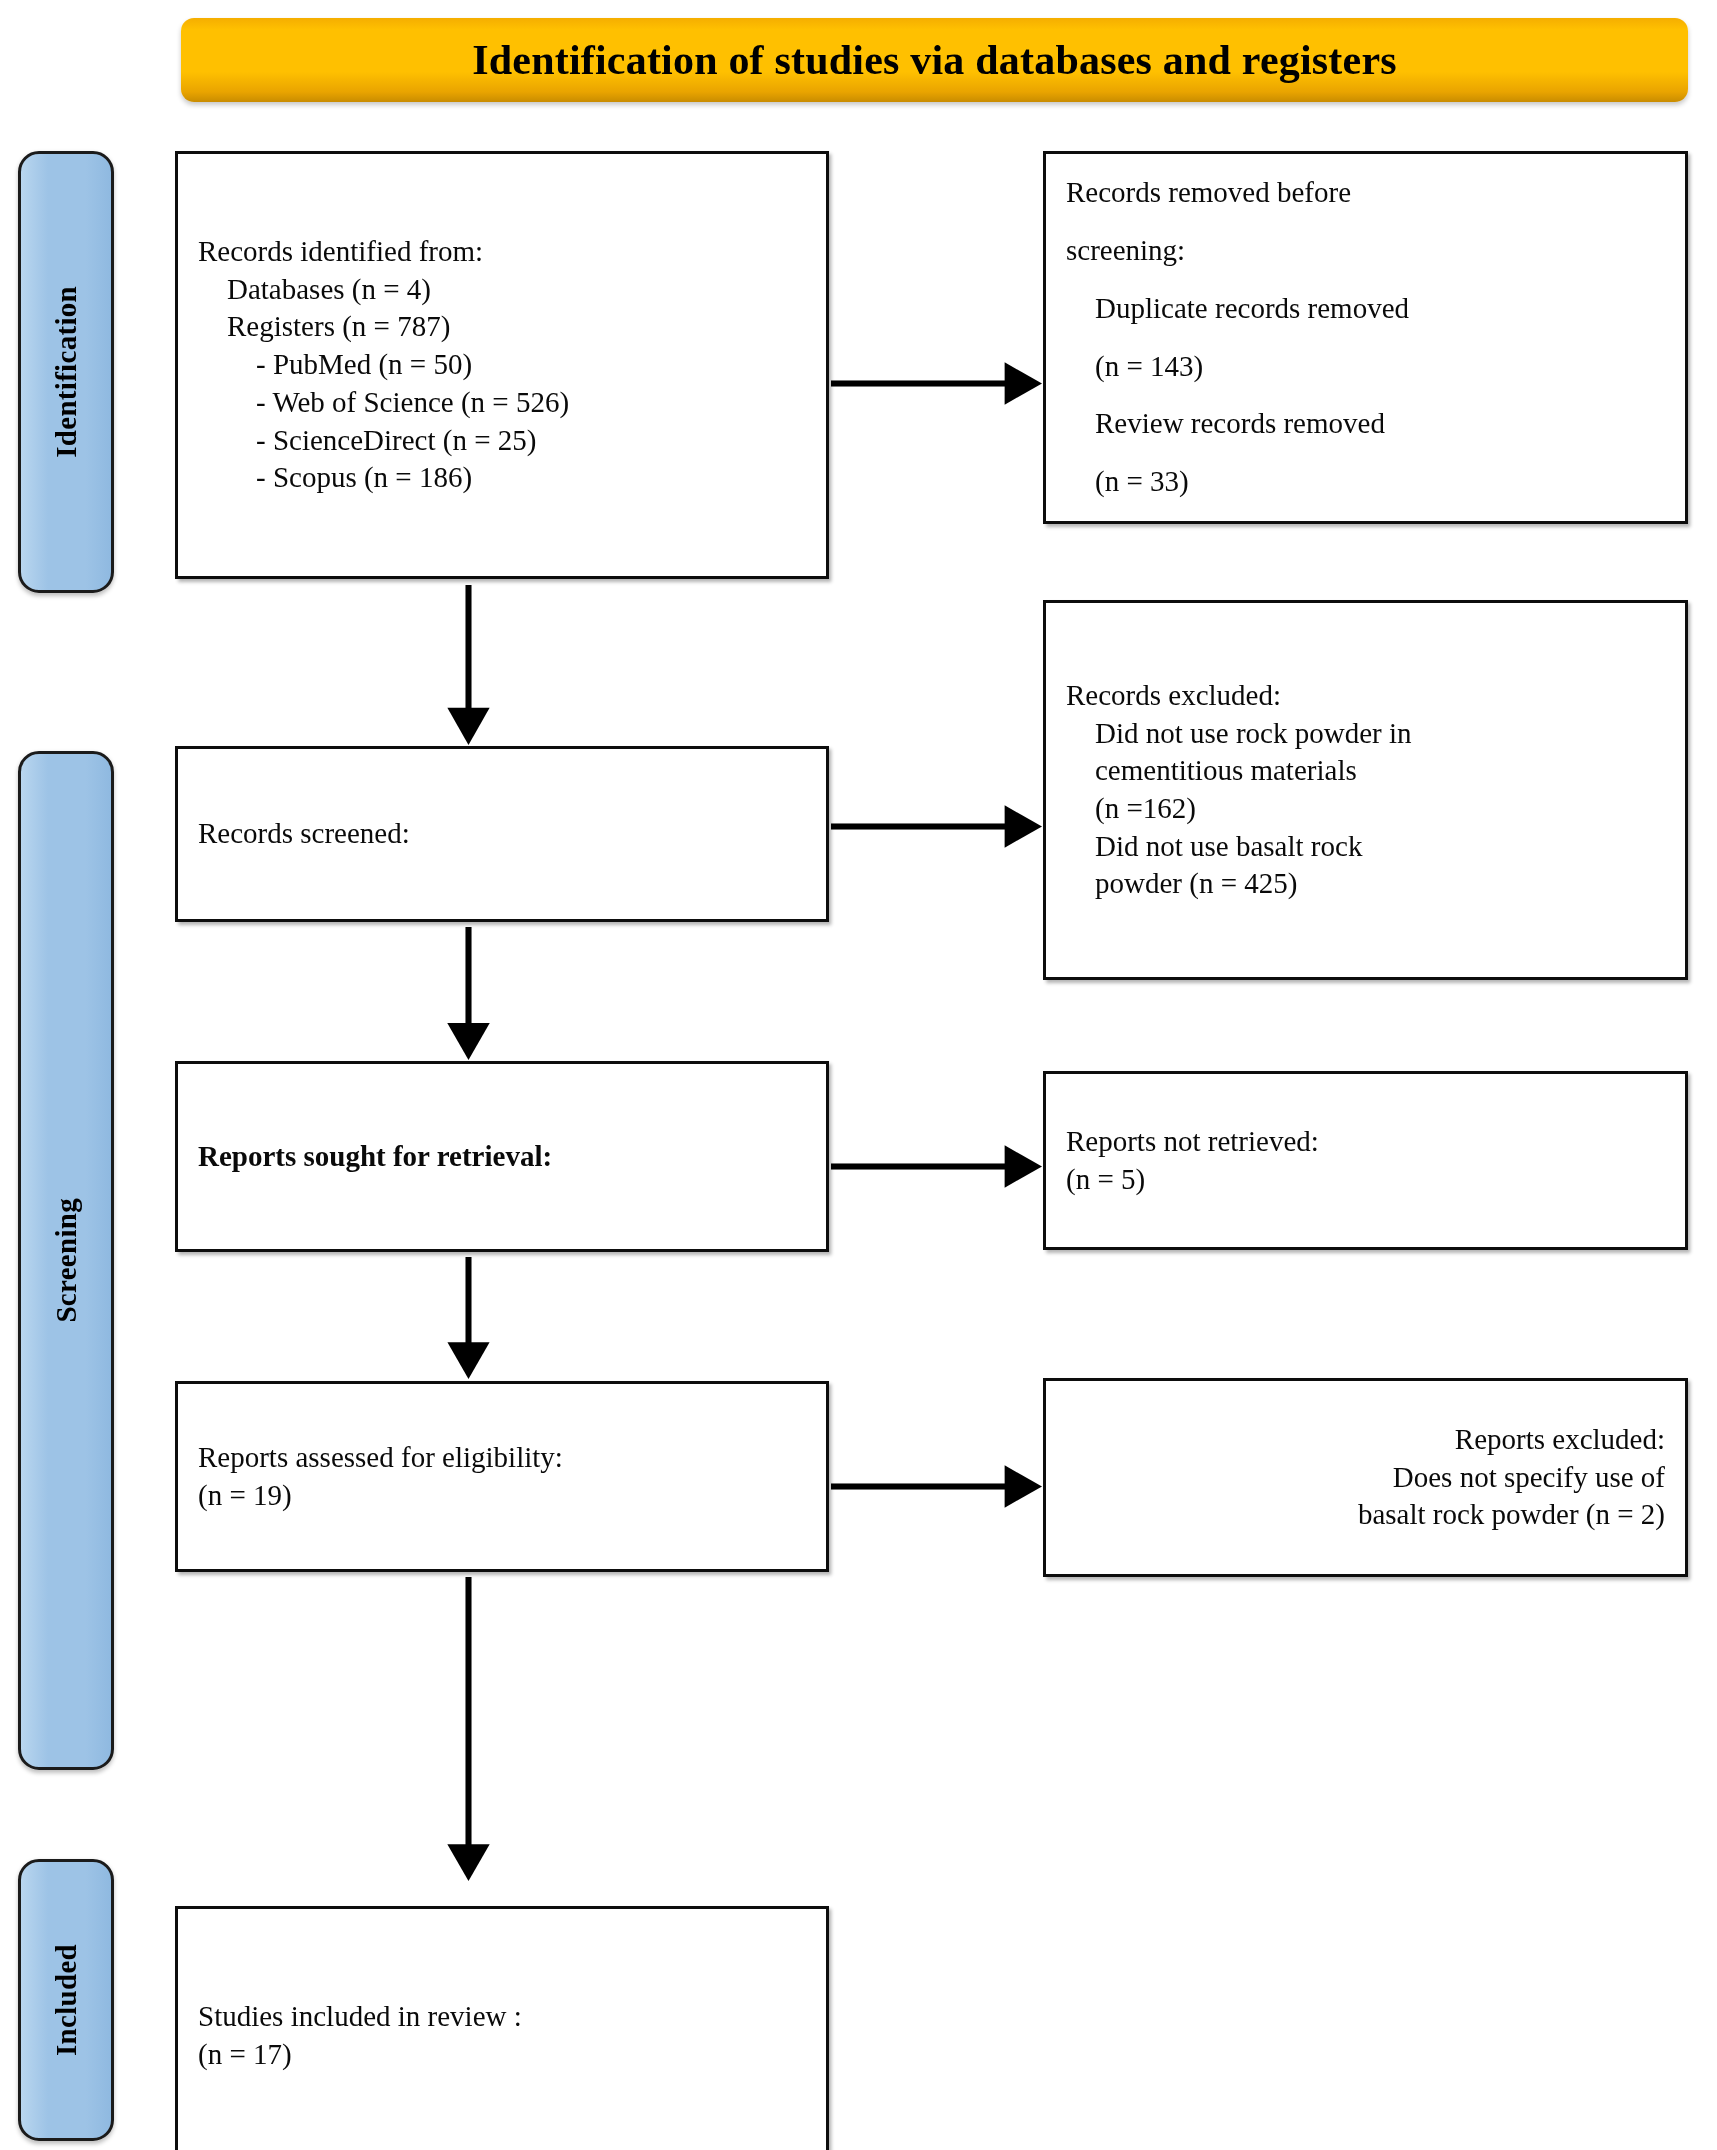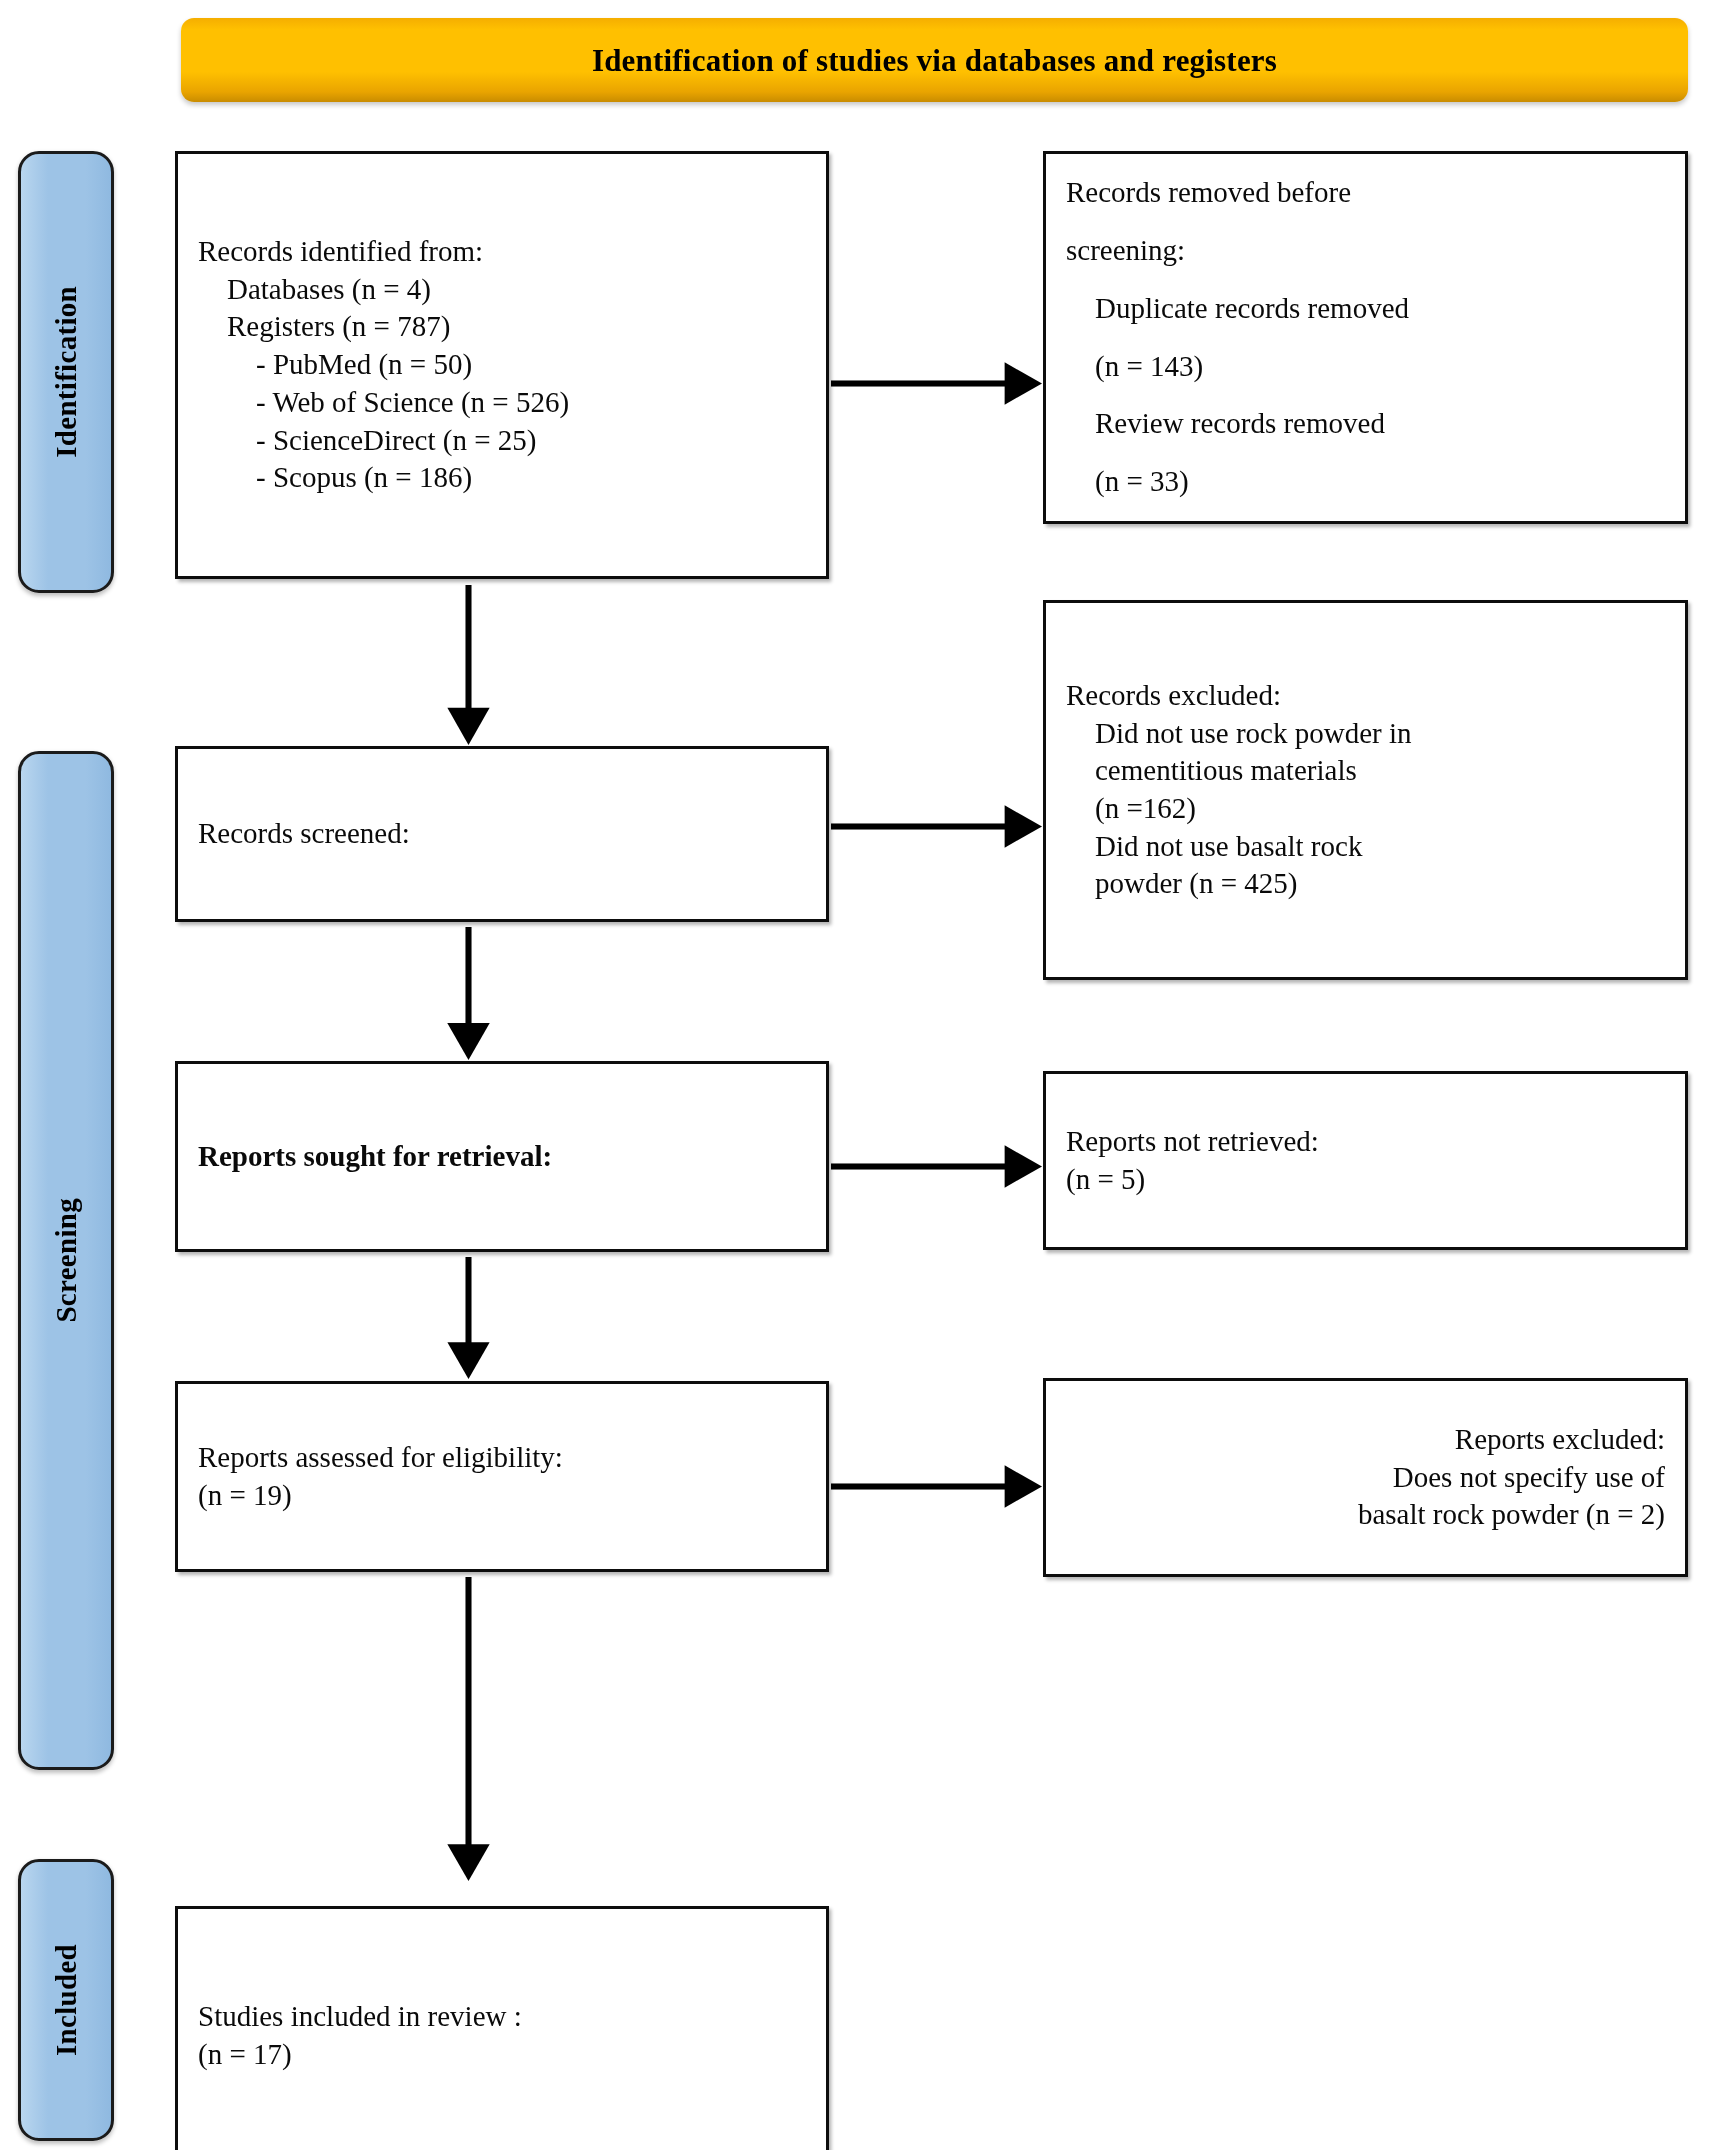--- a/index.html
+++ b/index.html
@@ -10,21 +10,21 @@
   
   .banner{
     position:absolute;
     left:181px; top:18px; width:1507px; height:84px;
     border-radius:13px;
     background:linear-gradient(to bottom,#f5ae00 0%,#ffc000 14%,#ffc000 64%,#e9a400 88%,#c98c00 100%);
     box-shadow:0 3px 5px rgba(0,0,0,.22);
     display:flex;align-items:center;justify-content:center;
   }
   .banner-text{
-    font-size:31px;font-weight:bold;color:#000;letter-spacing:0.2px;
+    font-size:42px;font-weight:bold;color:#000;letter-spacing:0.2px;
     text-align:center;line-height:1;
   }
 
   
   .tab{
     position:absolute;left:18px;width:96px;
     border-radius:21px;
     background:linear-gradient(to right,#b9d6ef 0%,#9dc3e6 30%,#9dc3e6 72%,#8fb9e0 100%);
     border:3.5px solid #1b1b1b;
     box-shadow:0 2.5px 4px rgba(0,0,0,.25);

